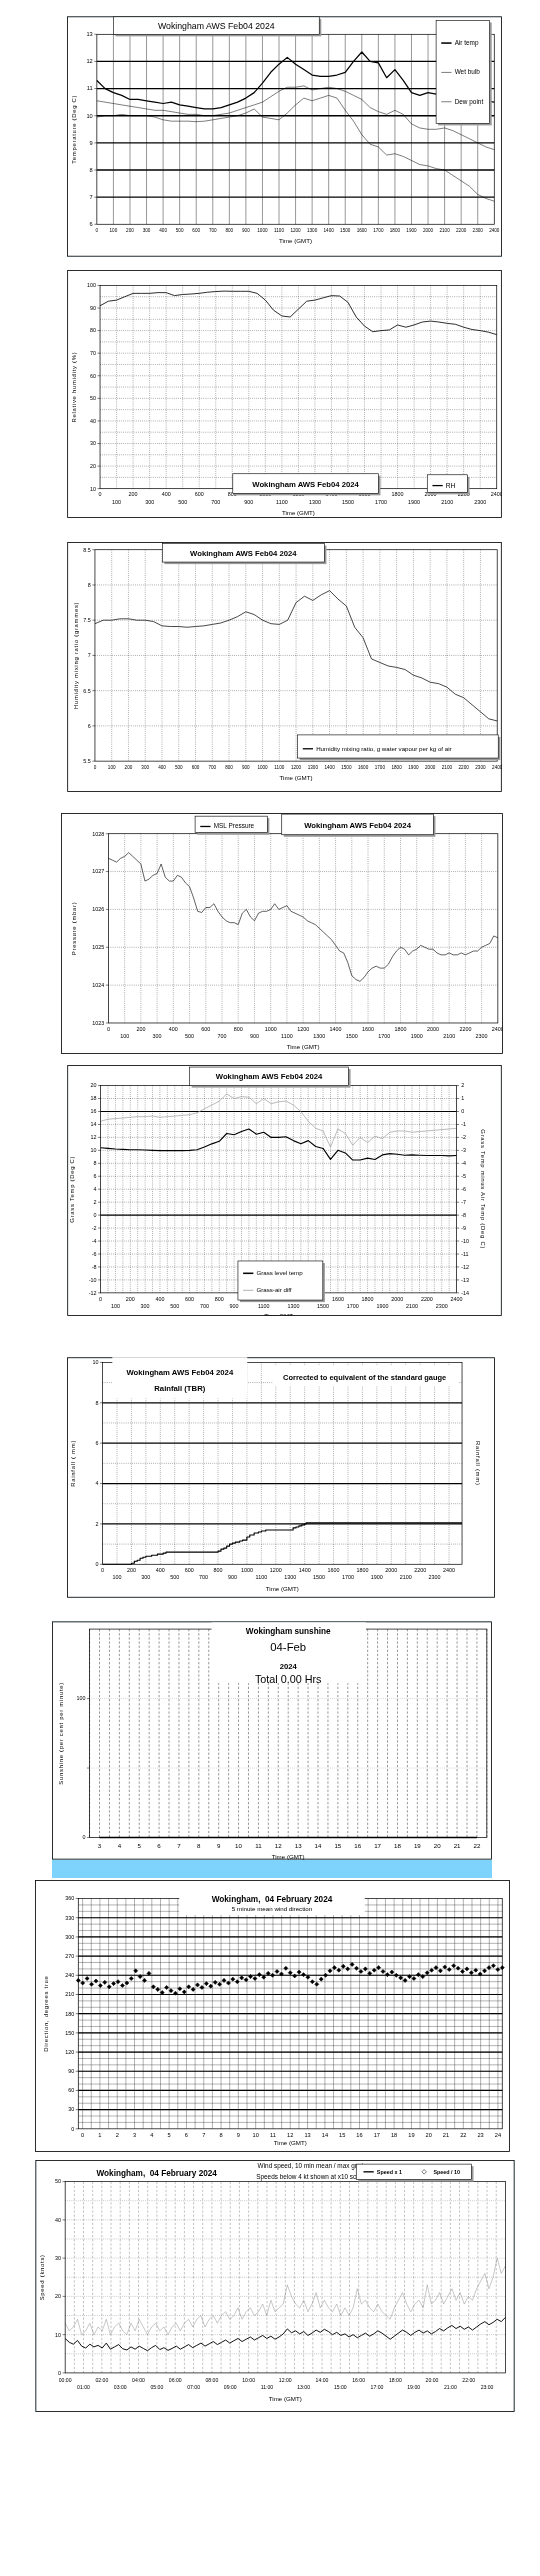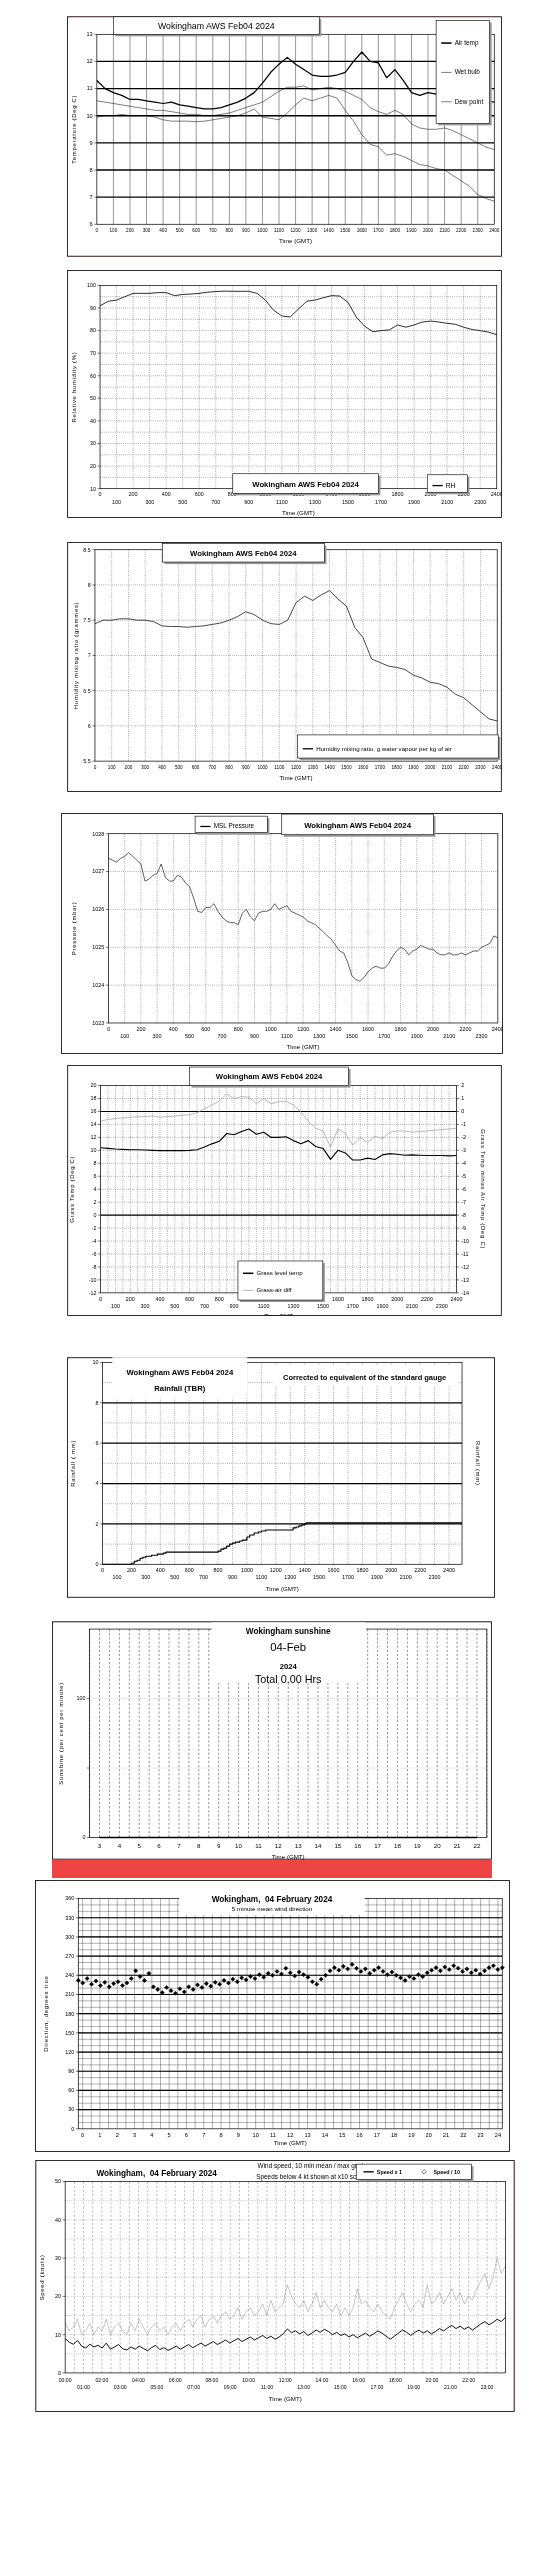--- a/index.html
+++ b/index.html
@@ -1,17 +1,17 @@
 <!DOCTYPE html>
 <html style="font-size:8.2px"><head>
 <meta charset="utf-8">
 <style>
   html,body{margin:0;padding:0;background:#fff;}
   body{width:541px;height:2620px;position:relative;font-family:"Liberation Sans",sans-serif;}
-  .panel{position:absolute;background:#ef4444;}
+  .panel{position:absolute;background:#7dd3fc;}
   .panel svg{display:block;}
 </style>
 </head>
 <body>
 
 <main>
   <section class="panel" style="left: 67px; top: 15.5px; width: 435px; height: 241px;">
       <svg width="435" height="241" viewBox="0 0 845 467" xmlns="http://www.w3.org/2000/svg">
         <rect x="0" y="0" width="845" height="467" fill="#fff"></rect>
         <rect x="1" y="1" width="843" height="465" fill="none" stroke="#000" stroke-width="1.6"></rect>

